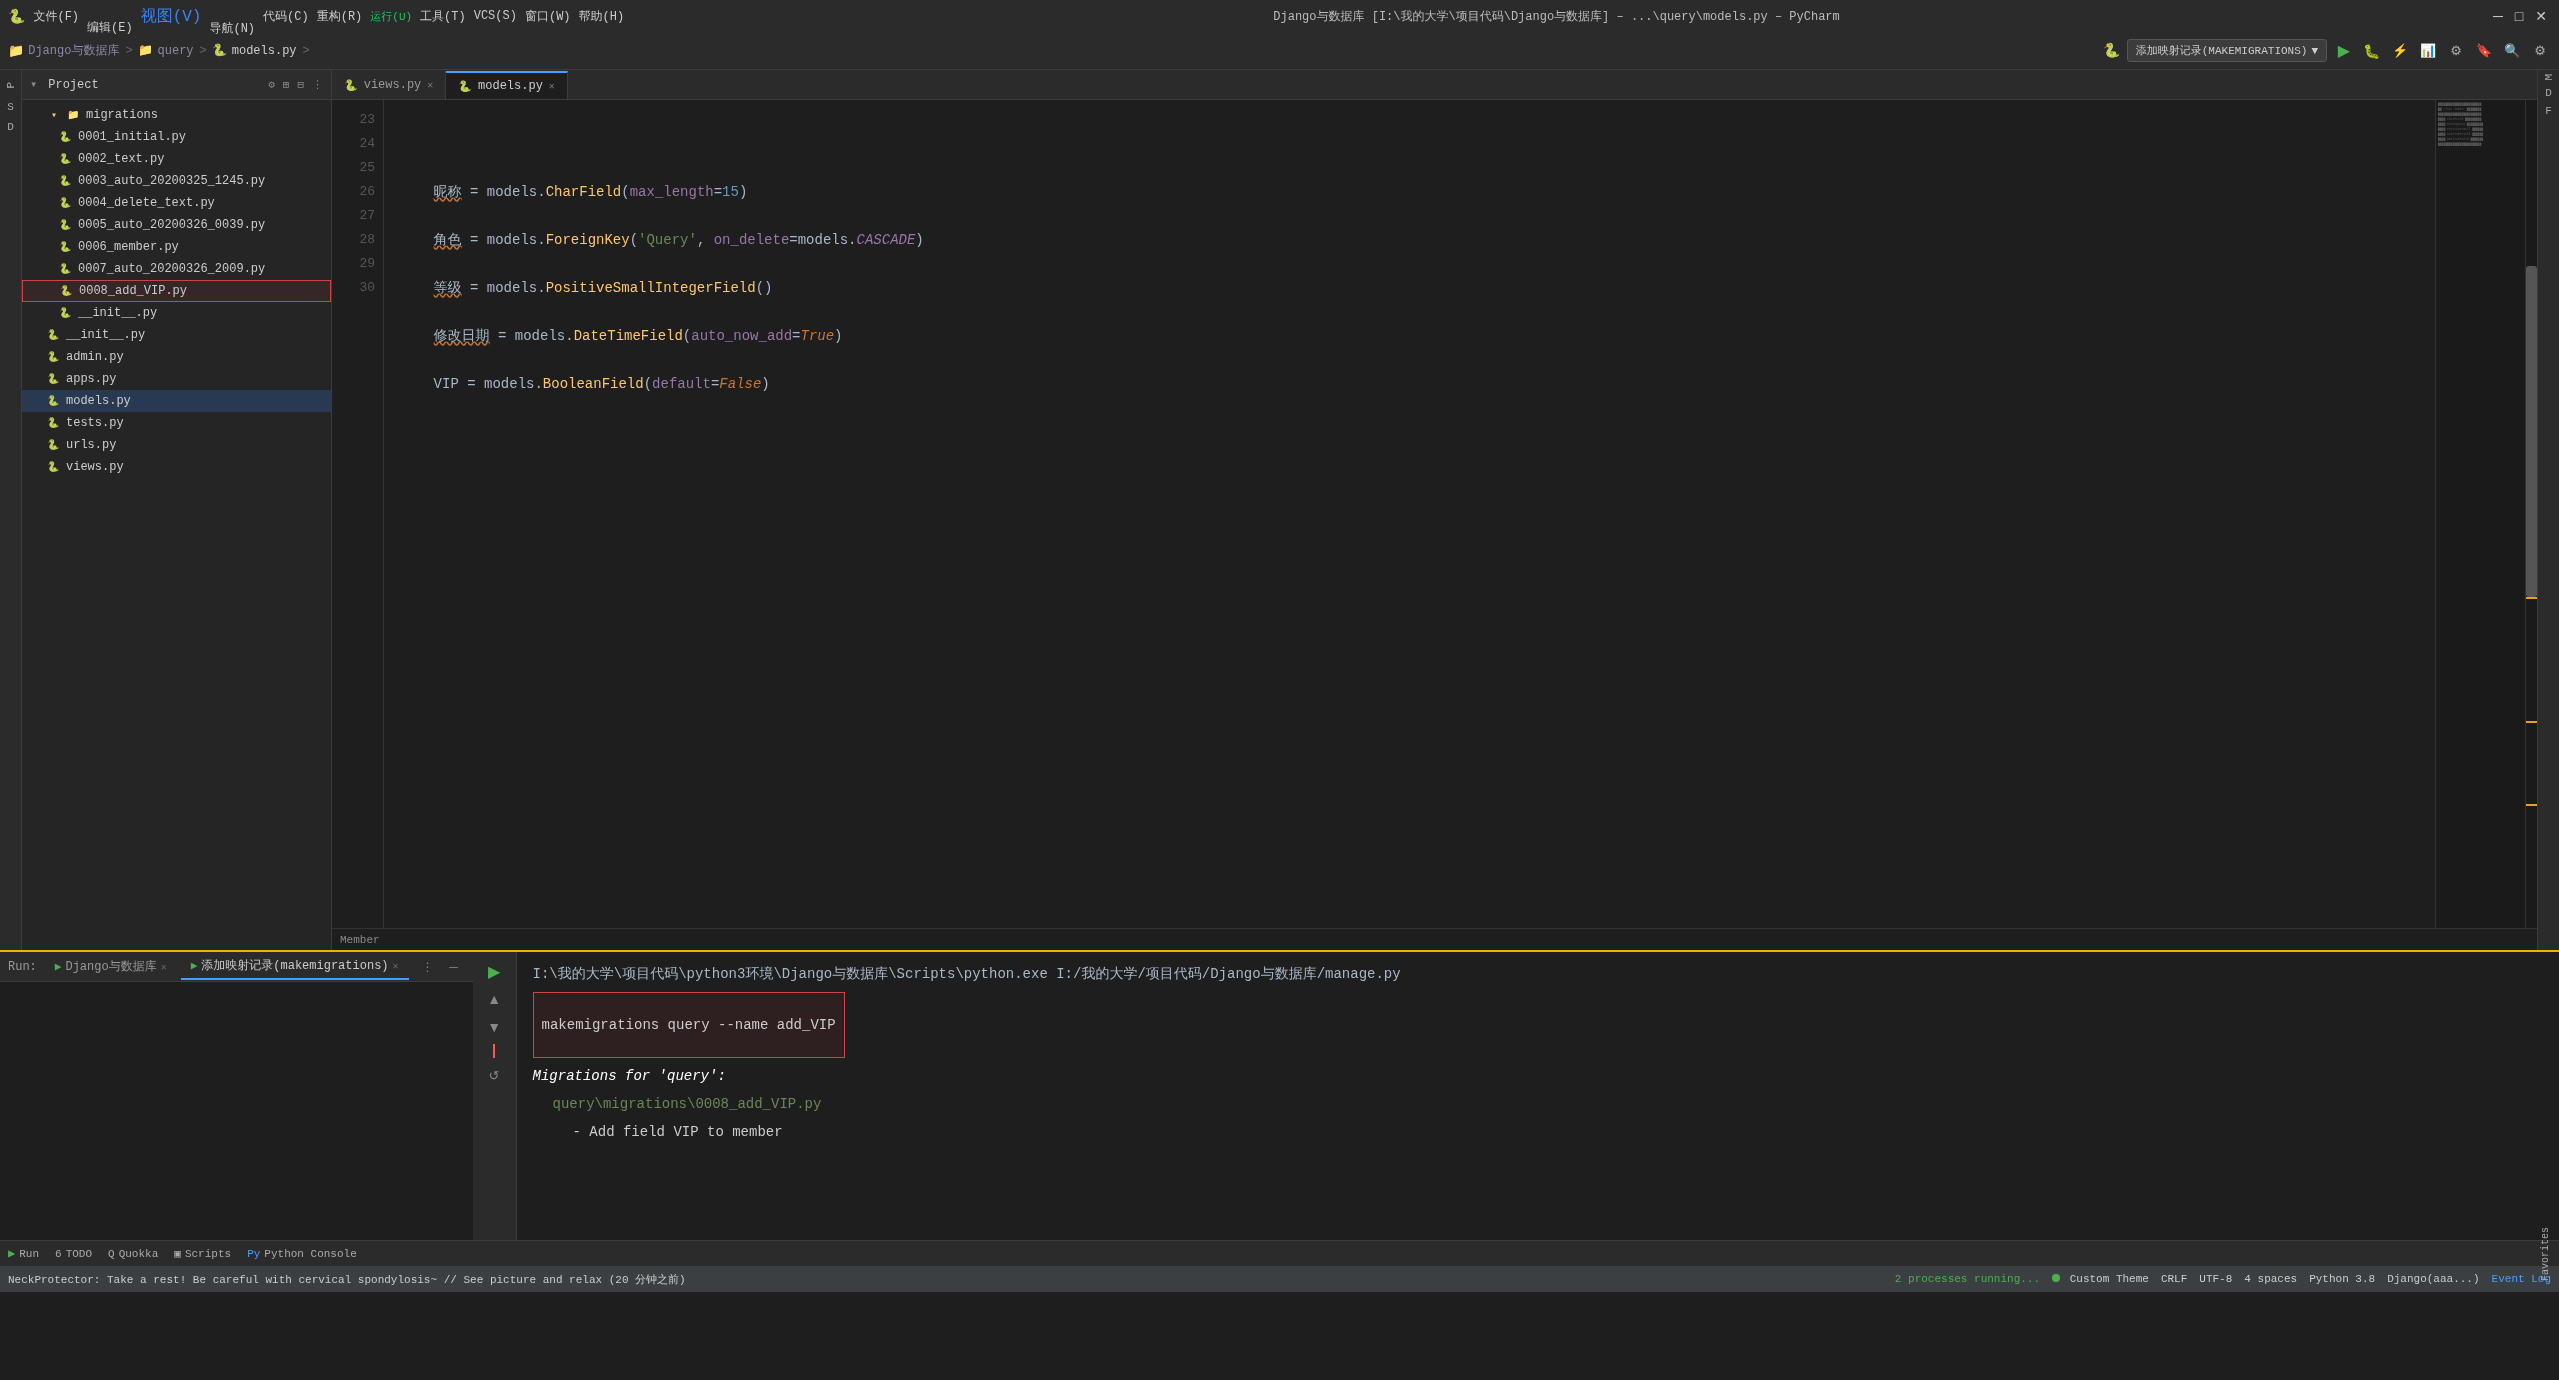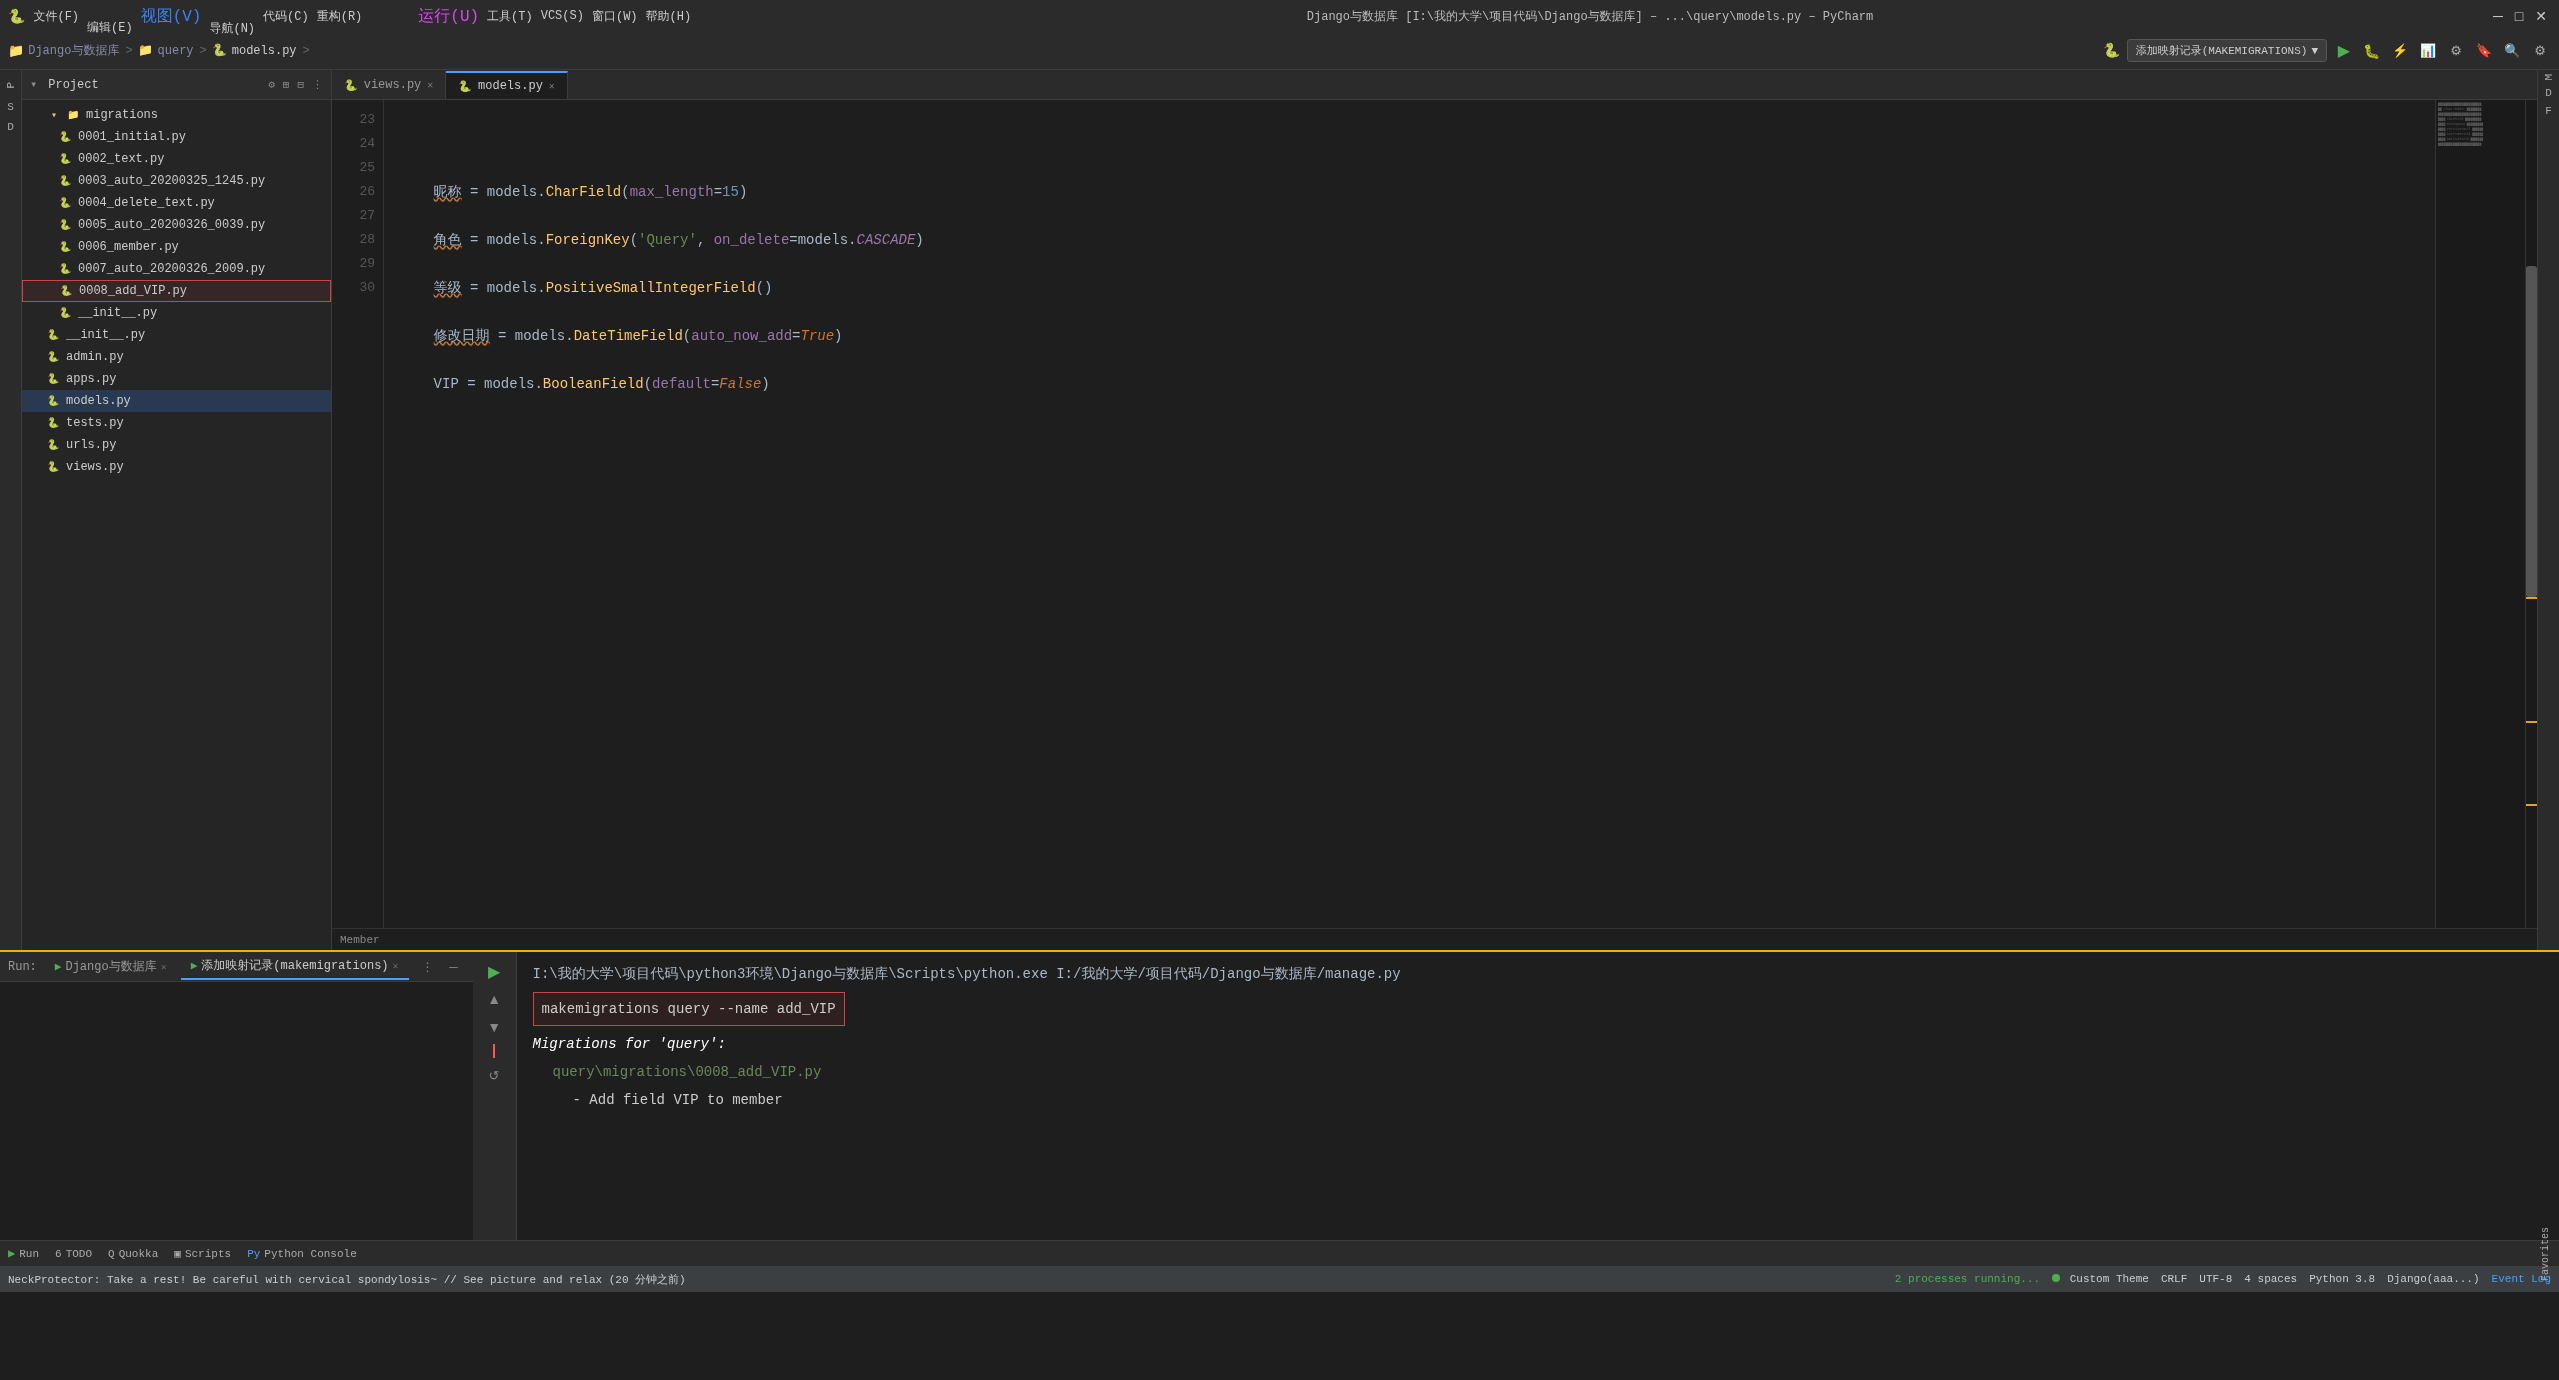--- a/index.html
+++ b/index.html
@@ -388,21 +388,21 @@
 <body>
 
 <div id="titlebar">
   <span style="color:#e8a020; font-size:14px;">🐍</span>
   <span style="font-size:12px; color:#ccc;">文件(F)</span>
   <span style="font-size:12px; color:#ccc;margin-top:23px;">编辑(E)</span>
   <span style="font-size:16px; color:#3b82f6;">视图(V)</span>
   <span style="font-size:12px; color:#ccc;margin-top:24px;">导航(N)</span>
   <span style="font-size:12px; color:#ccc;">代码(C)</span>
   <span style="font-size:12px; color:#ccc;">重构(R)</span>
-  <span style="font-size:16px; color:#d946ef;margin-left:48px;">运行(U)</span>
+  <span style="font-size:11px; color:#22c55e;">运行(U)</span>
   <span style="font-size:12px; color:#ccc;">工具(T)</span>
   <span style="font-size:12px; color:#ccc;">VCS(S)</span>
   <span style="font-size:12px; color:#ccc;">窗口(W)</span>
   <span style="font-size:12px; color:#ccc;">帮助(H)</span>
   <span class="title-text">Django与数据库 [I:\我的大学\项目代码\Django与数据库] – ...\query\models.py – PyCharm</span>
   <div class="win-controls">
     <button style="background:none;border:none;color:#ccc;cursor:pointer;font-size:14px;padding:0 4px;">─</button>
     <button style="background:none;border:none;color:#ccc;cursor:pointer;font-size:14px;padding:0 4px;">□</button>
     <button style="background:none;border:none;color:#ccc;cursor:pointer;font-size:14px;padding:0 4px;">✕</button>
   </div>
@@ -630,21 +630,21 @@
       <button class="toolbar-btn" style="color:#888; font-size:14px;">▼</button>
       <div style="width:2px; height:14px; background:#ff5555;"></div>
       <button class="toolbar-btn" style="color:#888;">↺</button>
     </div>
 
     <div id="run-content" style="flex:1; padding:8px 16px; font-size:14px; color:#ccc; line-height:28px; overflow-y:auto; font-family:'Consolas','Courier New',monospace;">
       <div class="cmd-line" style="color:#a9b7c6;">
         <span>I:\我的大学\项目代码\python3环境\Django与数据库\Scripts\python.exe  I:/我的大学/项目代码/Django与数据库/manage.py</span>
       </div>
       <div style="margin:4px 0;">
-        <span class="highlighted-cmd" style="border:1px solid #cc4444; background:rgba(200,60,60,0.1); padding:2px 8px; display:inline-block; color:#ccc;">makemigrations query --name add_VIP</span>
+        <span class="highlighted-cmd" style="border:1px solid #cc4444; background:rgba(200,60,60,0.1); padding:18px 8px; display:inline-block; color:#ccc;">makemigrations query --name add_VIP</span>
       </div>
       <div class="migrations-output">
         <span>Migrations for 'query':</span>
       </div>
       <div class="file-output" style="color:#6a8759; padding-left:20px;">
         <span>query\migrations\0008_add_VIP.py</span>
       </div>
       <div class="action-output" style="color:#ccc; padding-left:40px;">
         <span>- Add field VIP to member</span>
       </div>

